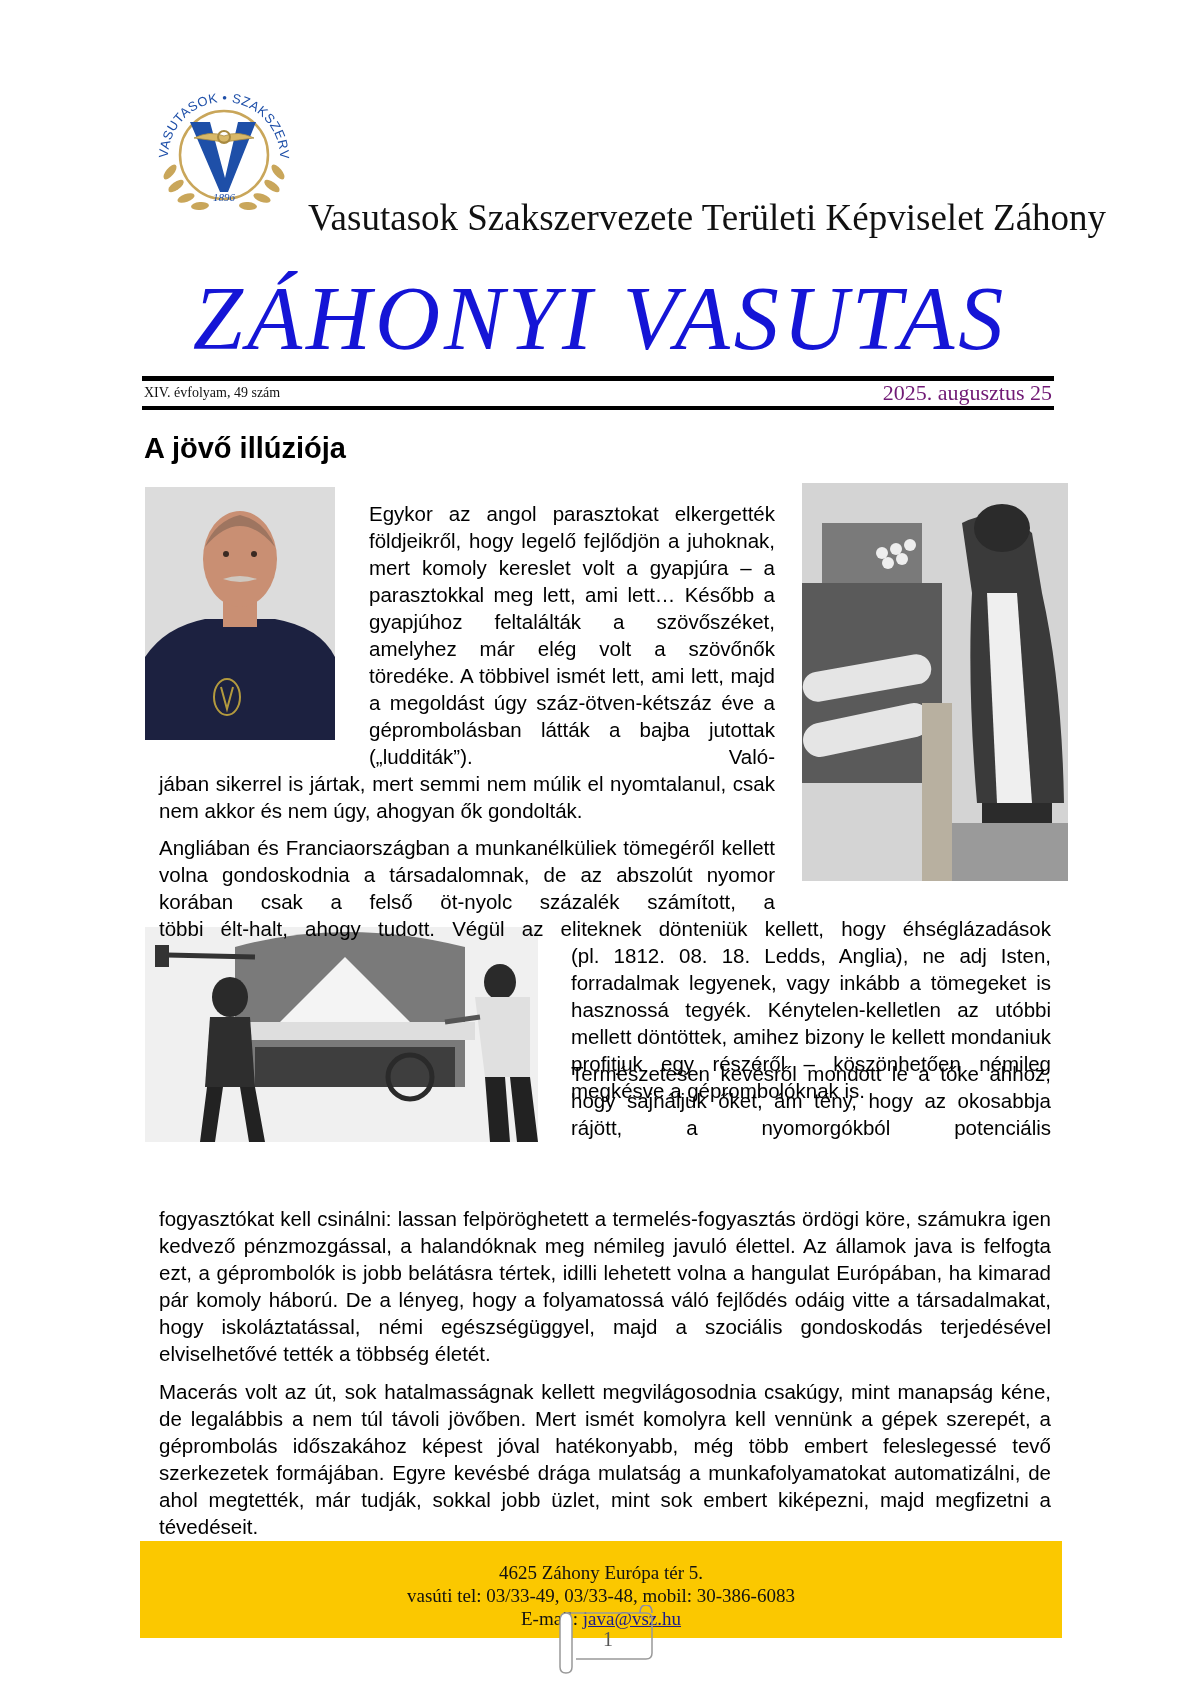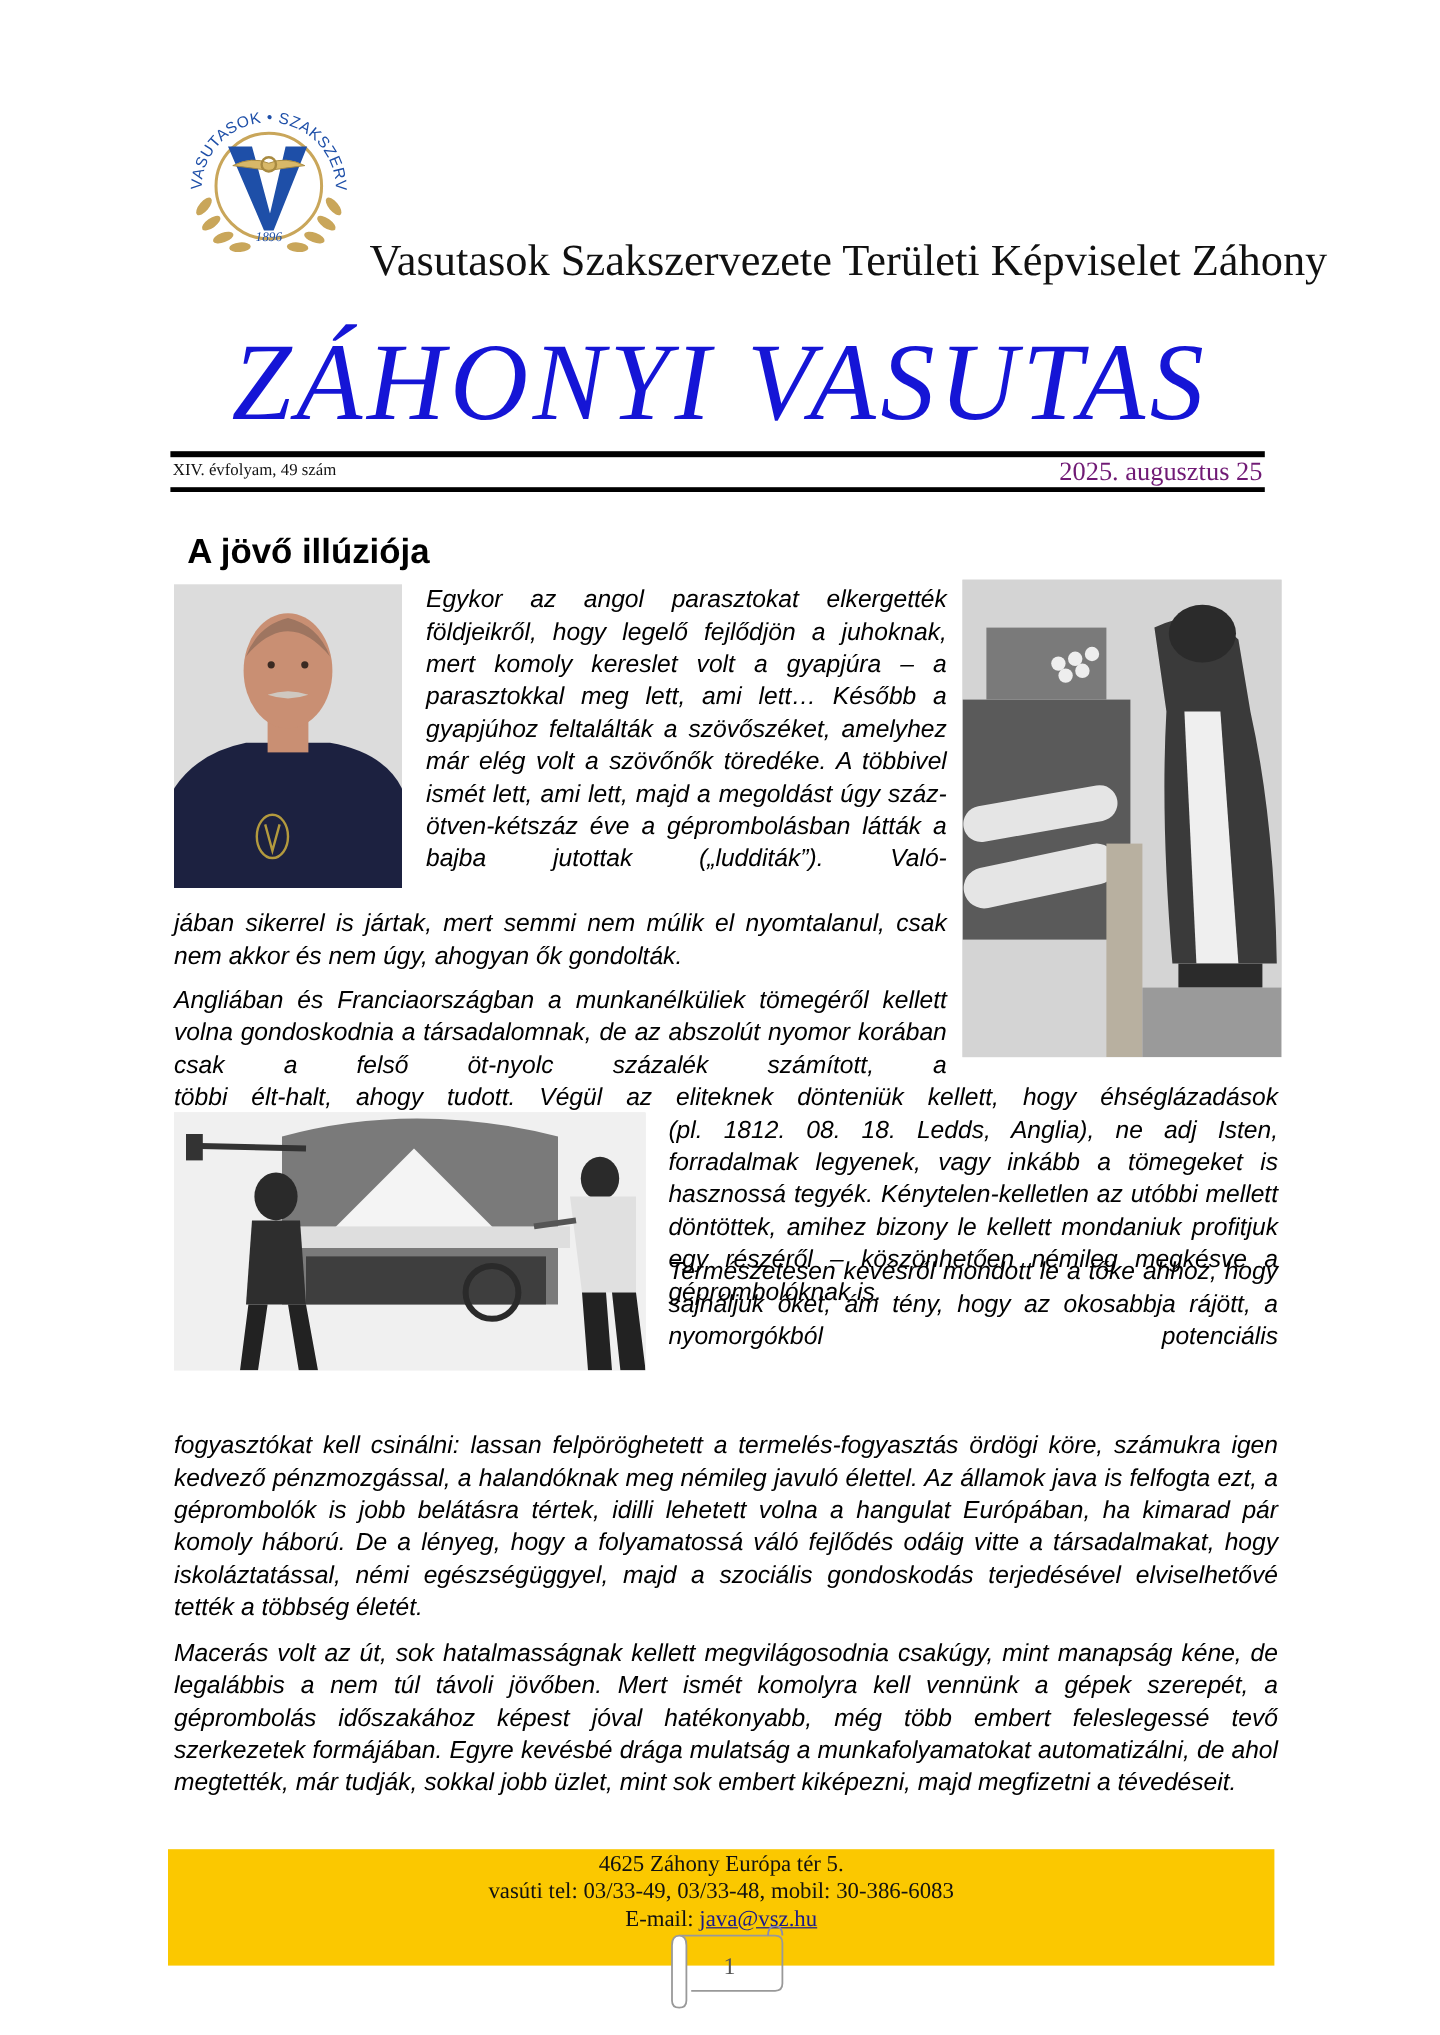--- a/index.html
+++ b/index.html
@@ -9,33 +9,33 @@
   .org-name { position: absolute; left: 308px; top: 196px; font-family: "Liberation Serif", serif; font-size: 37px; letter-spacing: 0px; white-space: nowrap; color: #111; }
 
   .masthead { position: absolute; left: 140px; width: 920px; top: 268px; text-align: center;
     font-family: "Liberation Serif", serif; font-style: italic; font-size: 92px; color: #1515d6; letter-spacing: 4px; line-height: 100px; transform: scaleX(0.98); }
 
   .rule-top { position: absolute; left: 142px; width: 912px; top: 376px; height: 5px; background: #000; }
   .rule-bottom { position: absolute; left: 142px; width: 912px; top: 406px; height: 4px; background: #000; }
   .issue { position: absolute; left: 144px; top: 381px; font-family: "Liberation Serif", serif; font-size: 14px; line-height: 24px; color: #111; }
   .issue-date { position: absolute; right: 148px; top: 381px; font-family: "Liberation Serif", serif; font-size: 22px; line-height: 24px; color: #701a75; }
 
-  .article-title { position: absolute; left: 144px; top: 432px; font-size: 29px; font-weight: bold; margin: 12px; }
+  .article-title { position: absolute; left: 144px; top: 432px; font-size: 29px; font-weight: bold; margin: 0; }
 
   .body-text { font-size: 20.5px; line-height: 27px; text-align: justify; }
 
   .portrait { position: absolute; left: 145px; top: 487px; width: 190px; height: 253px; background: #d9d9d9; overflow: hidden; }
   .loom-img { position: absolute; left: 802px; top: 483px; width: 266px; height: 398px; background: #cfcfcf; overflow: hidden; }
   .luddite-img { position: absolute; left: 145px; top: 927px; width: 393px; height: 215px; background: #e8e8e8; overflow: hidden; }
 
   .block { position: absolute; }
-  p { margin: 0; font-style: italic; }
+  p { margin: 14px; }
 
   .footer { position: absolute; left: 140px; width: 922px; top: 1541px; height: 97px; background: #fbc800; text-align: center;
-    font-family: "Liberation Serif", serif; font-size: 19px; line-height: 23px; color: #111; padding-top: 1px; box-sizing: border-box; }
+    font-family: "Liberation Serif", serif; font-size: 19px; line-height: 23px; color: #111; padding-top: 20px; box-sizing: border-box; }
   .footer a { color: #1a1a8a; text-decoration: underline; }
 
   .page-badge { position: absolute; left: 556px; top: 1605px; width: 104px; height: 70px; }
   .page-num { position: absolute; left: 598px; top: 1628px; font-family: "Liberation Serif", serif; font-size: 20px; color: #555; width: 20px; text-align: center; }
 </style>
 </head>
 <body>
 
 <div class="logo">
   <svg viewBox="0 0 150 140" width="150" height="140">

